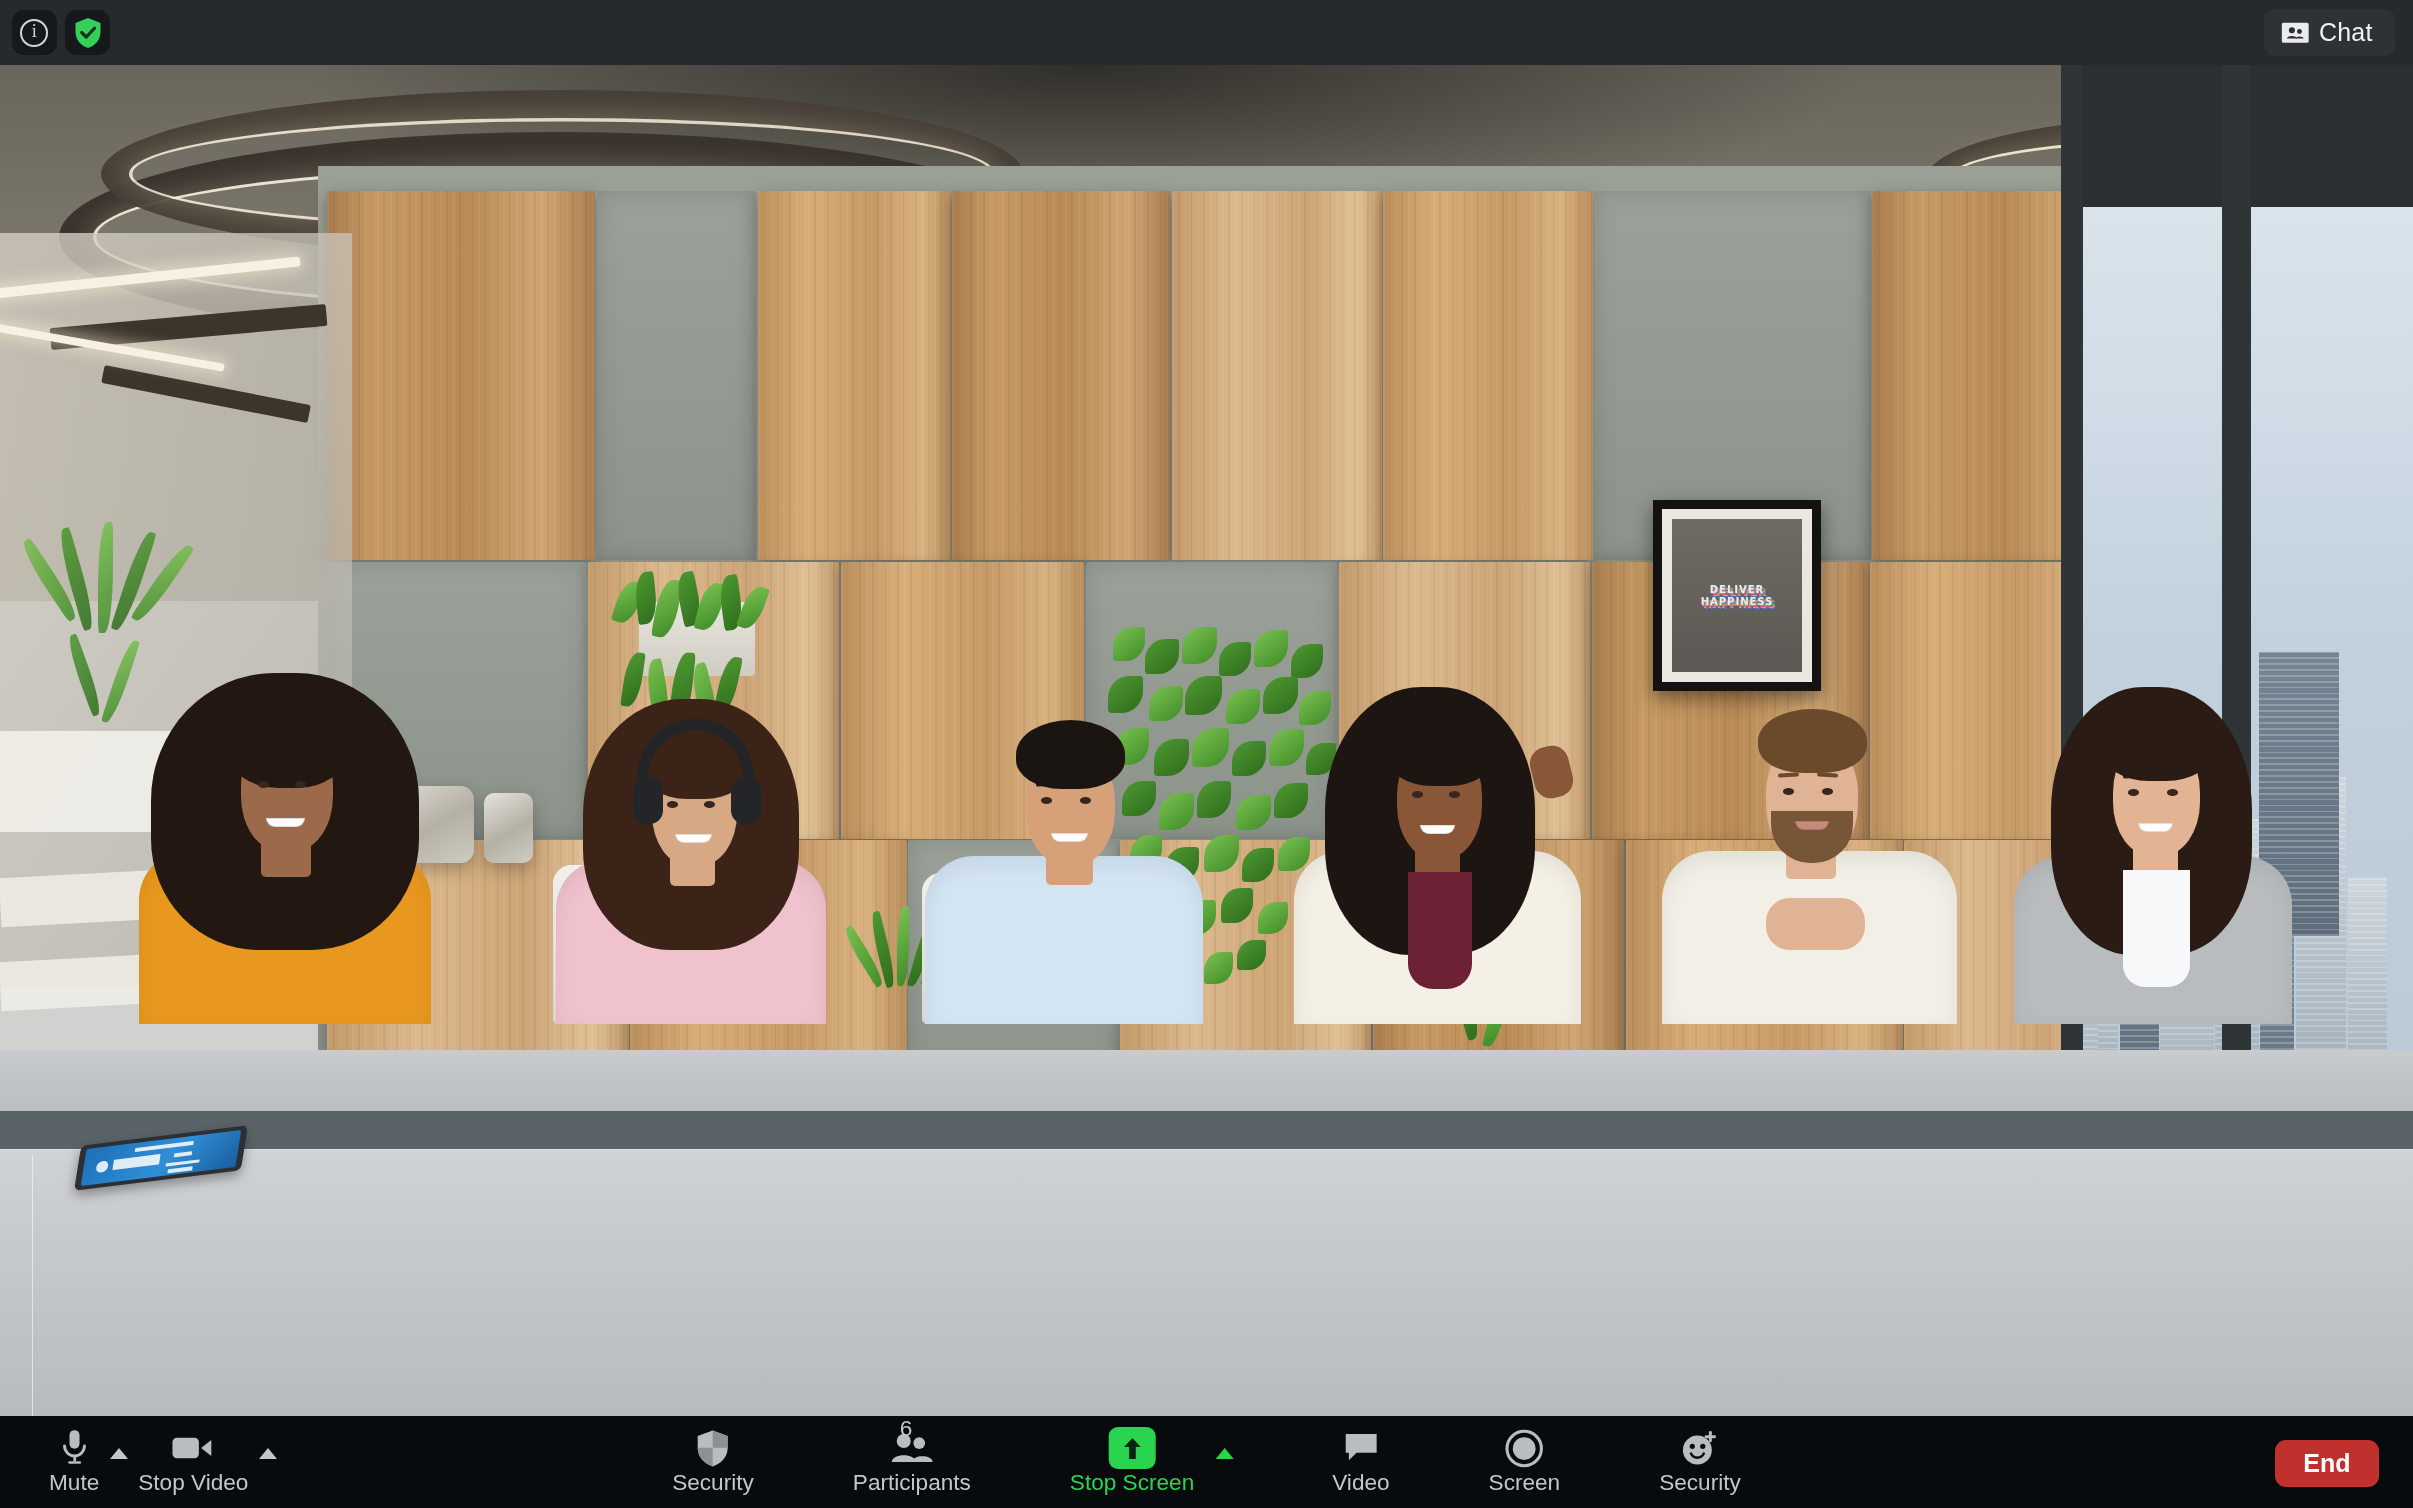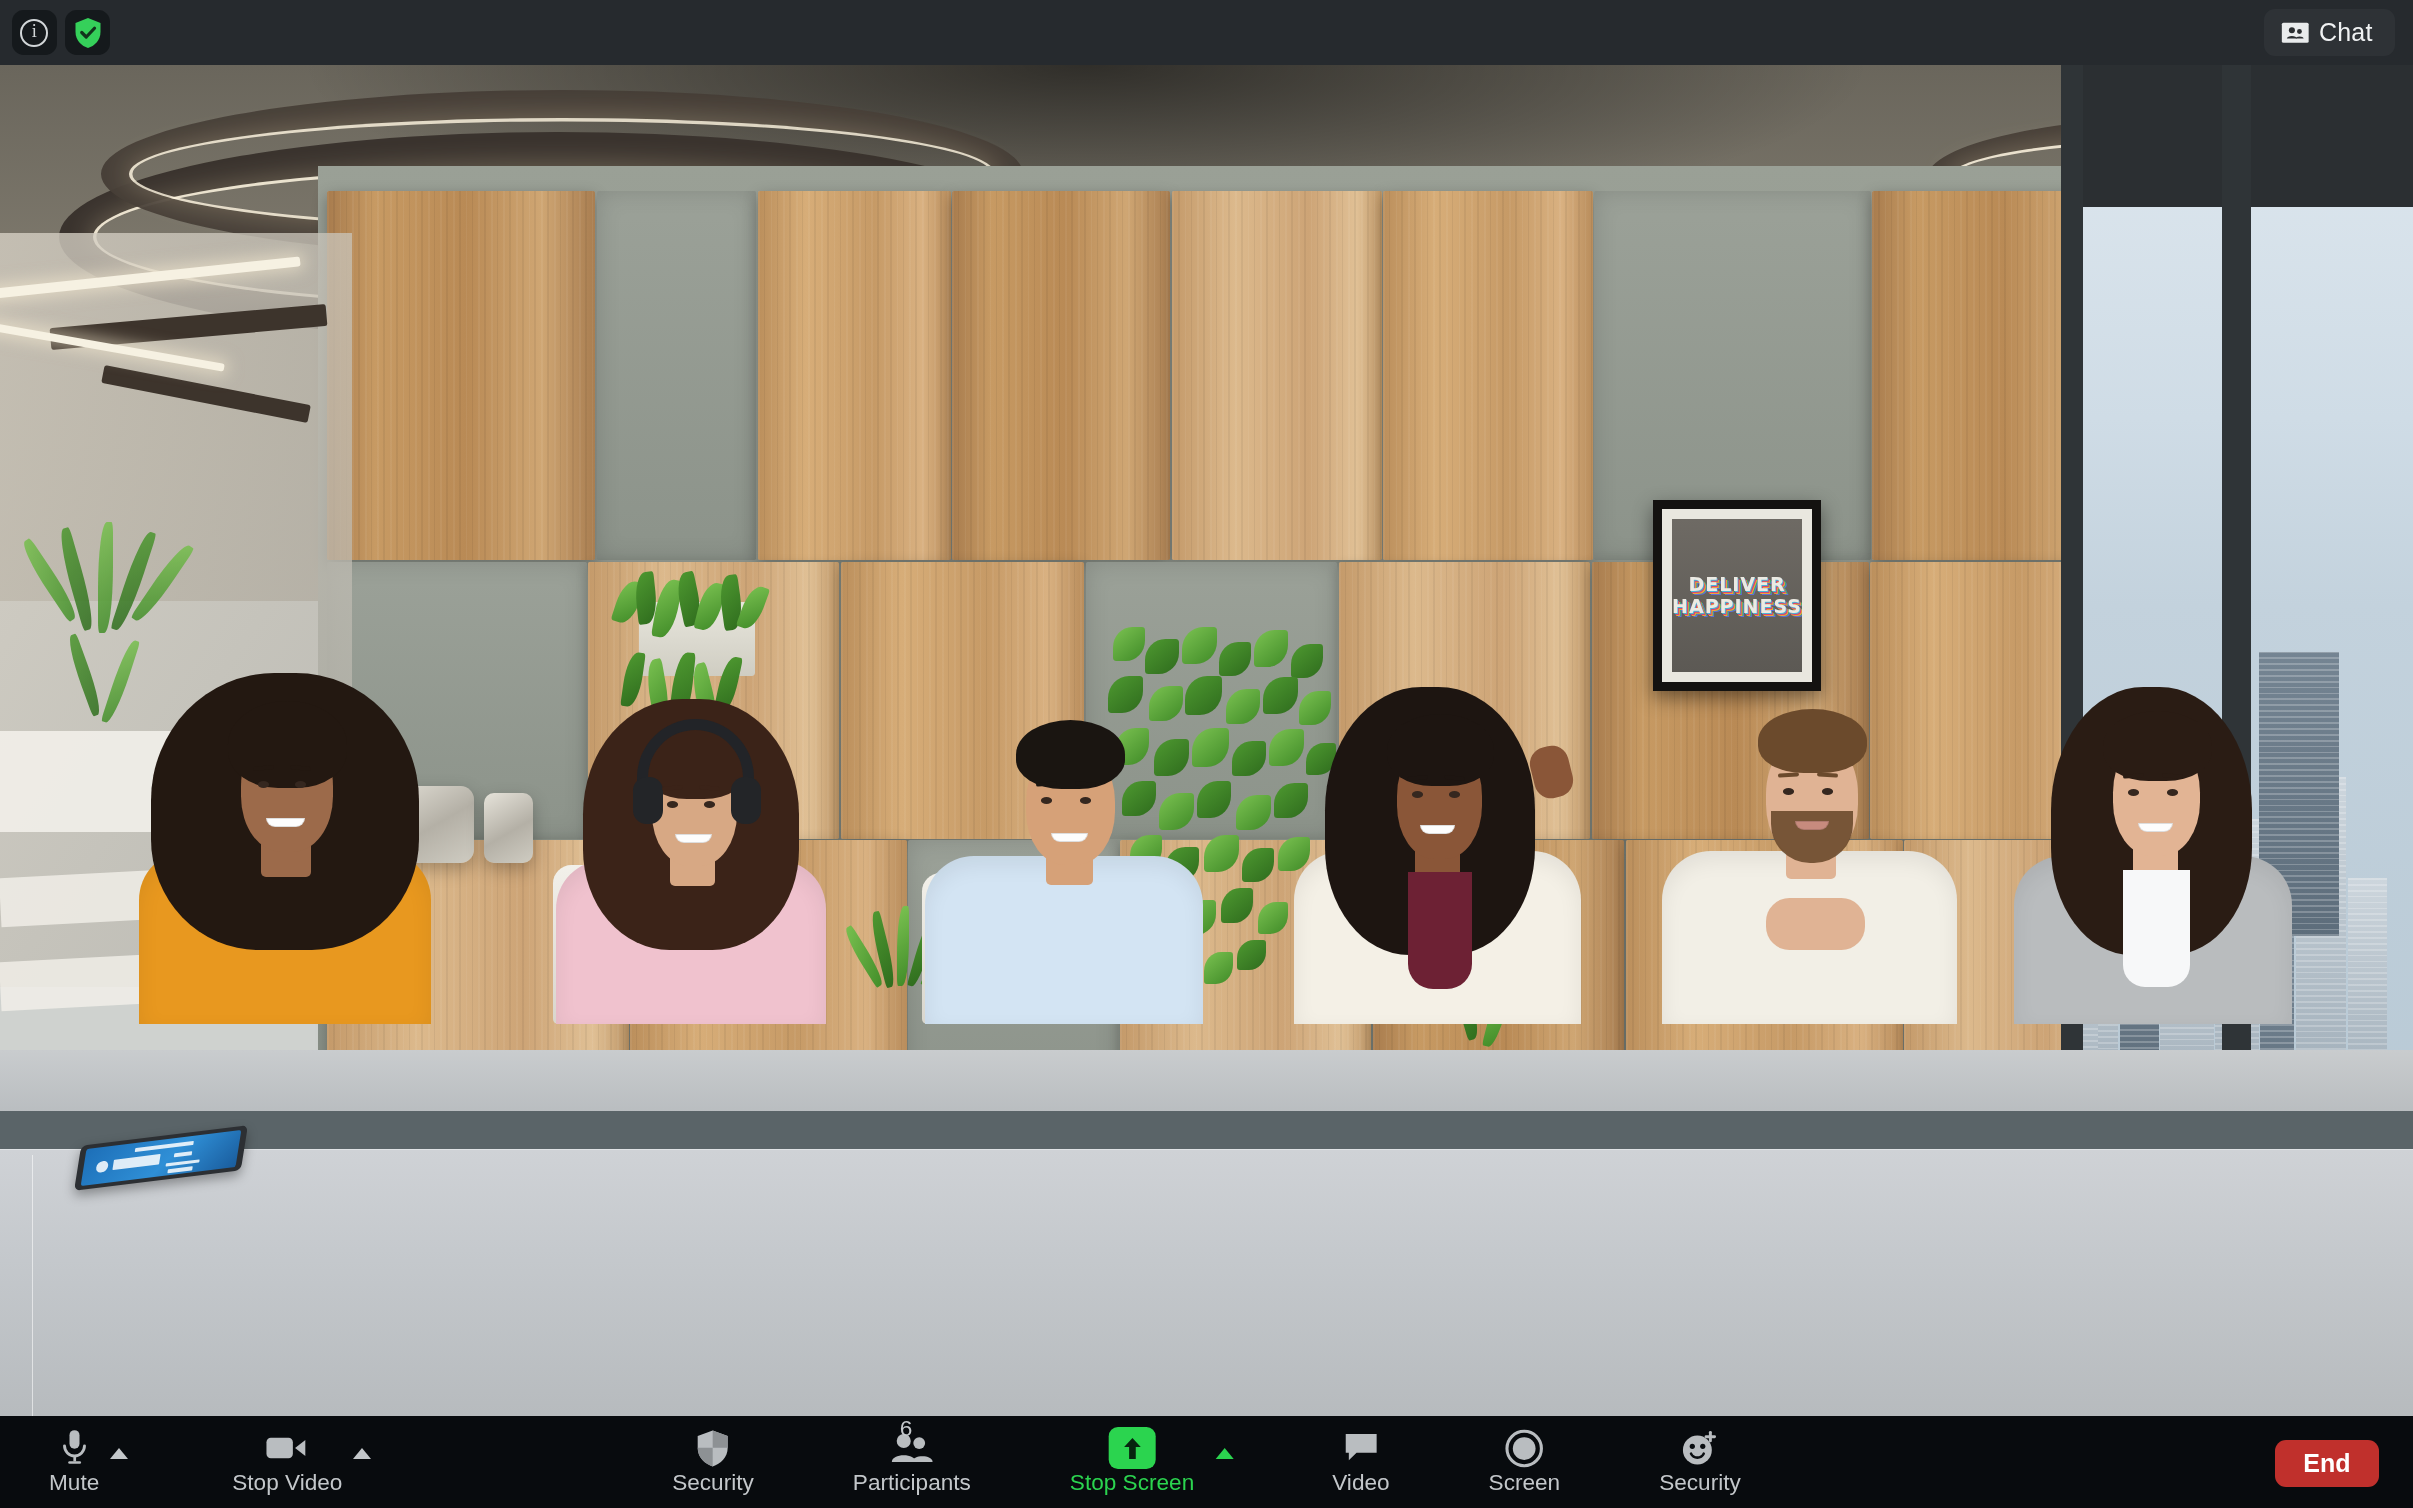--- a/index.html
+++ b/index.html
@@ -142,21 +142,21 @@
     background: #141210; padding: 9.2px; box-shadow: 0 6.7px 18.4px rgba(0,0,0,.45);
   }
   .mat { width:100%; height:100%; background:#e9e7df; padding: 10px; }
   .art {
     width:100%; height:100%;
     background: linear-gradient(180deg,#6e6a64,#5c5954);
     display:flex; flex-direction:column; align-items:center; justify-content:center;
     position:relative; overflow:hidden;
   }
   .art-line {
-    font-family:"DejaVu Sans", sans-serif; font-weight:bold; font-size:19px;
+    font-family:"DejaVu Sans", sans-serif; font-weight:bold; font-size:10px;
     letter-spacing:1px; color:#eceae3; line-height:1.12;
     text-shadow: 0.8px 0.8px 0 #48b6d8, 1.7px 1.7px 0 #d8456f, 2.5px 2.5px 0 #f0a23c,
                  3.4px 3.4px 0 #39b06a, 4.2px 4.2px 0 #5c6fd8;
   }
 
   
   .chair {
     position:absolute; border-radius: 13.4px;
     background: linear-gradient(150deg,#e6e3da,#b4b0a6 55%,#cfccc2);
     box-shadow: 0 6.7px 17px rgba(0,0,0,.25);
@@ -256,21 +256,21 @@
   .tool.accent .lbl { color:#2bd44f; }
   .caretbtn {
     position:absolute; right:-37px; top: 20px; width: 34px; height: 34px;
     display:flex; align-items:center; justify-content:center;
   }
   .caret {
     width:0; height:0; border-left: 9.2px solid transparent; border-right: 9.2px solid transparent;
     border-bottom: 11px solid #c3c7ca;
   }
   .caret.g { border-bottom-color:#2bd44f; }
-  .leftgroup { display:flex; align-items:center; gap: 94px; margin-left: 49px; }
+  .leftgroup { display:flex; align-items:center; margin-left: 49px; }
   .centergroup { position:absolute; left: 50%; transform: translateX(-50%);
                  display:flex; align-items:center; gap: 99px; }
   .endbtn {
     position:absolute; right: 34px; top: 23.5px;
     background:#c0302c; color:#fff; border-radius: 11px;
     padding: 0 28.5px; height: 47px; line-height: 47px;
     font-size: 25px; font-weight: bold;
   }
   .pcount { position:absolute; left: 47px; top: 0; font-size: 22.6px; color:#c3c7ca; }
   .sharebox {

